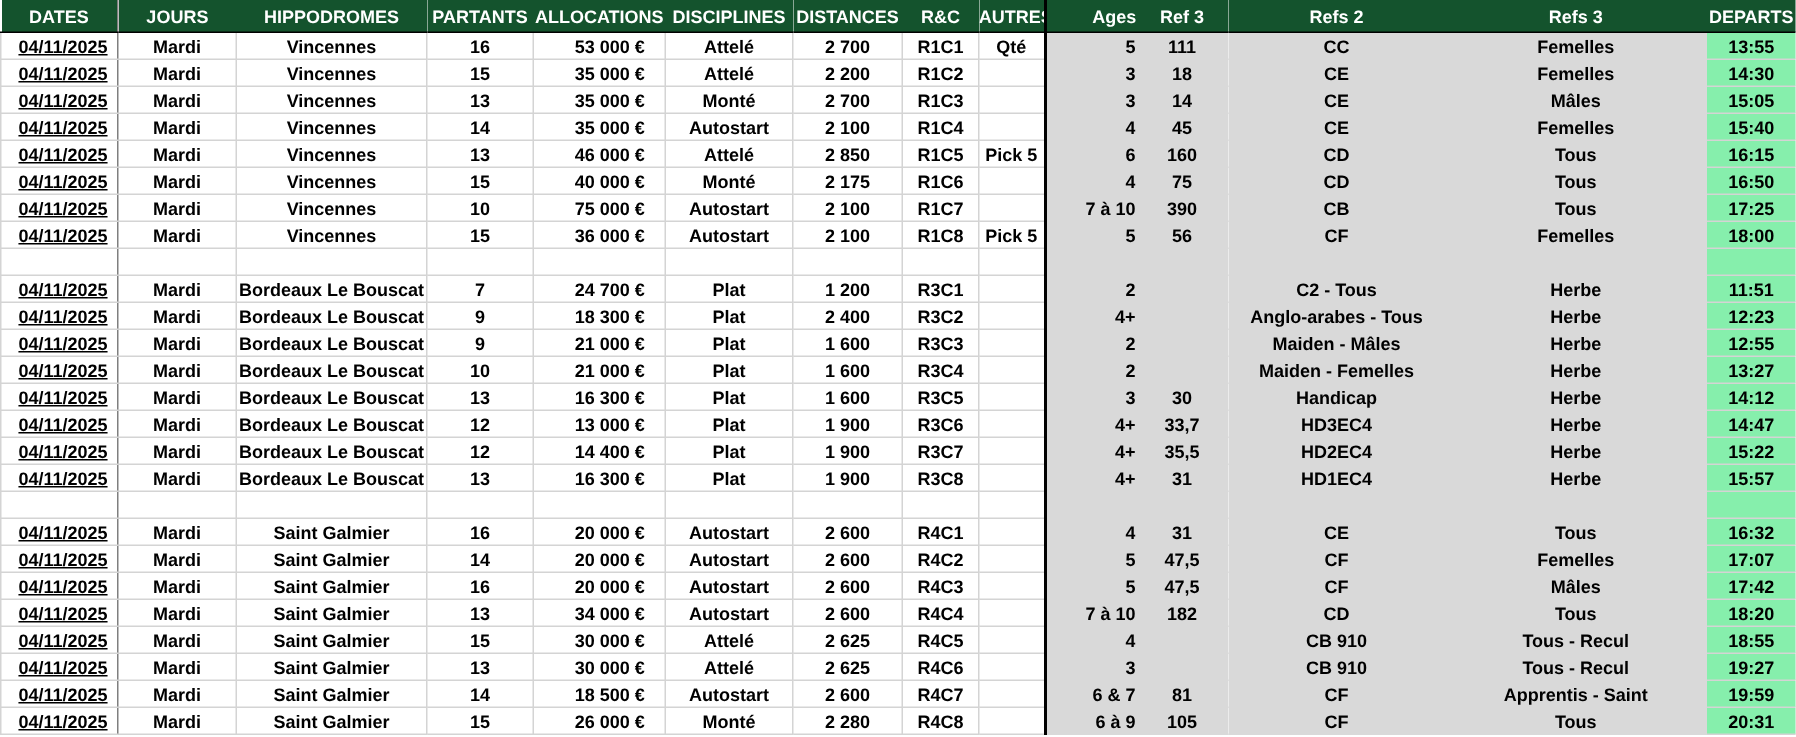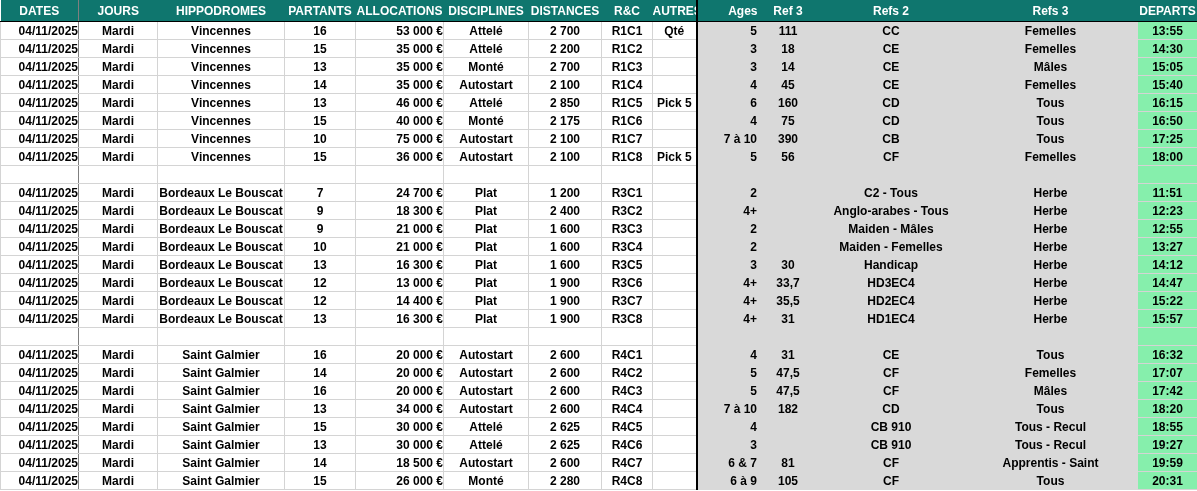--- a/index.html
+++ b/index.html
@@ -1,22 +1,22 @@
 <!DOCTYPE html>
 <html><head>
 <meta charset="utf-8">
 <style>
   html, body { margin: 0; padding: 0; background: #ffffff; }
   body { width: 1197px; height: 491px; overflow: hidden; font-family: "Liberation Sans", sans-serif; }
   table.sheet { border-collapse: collapse; table-layout: fixed; width: 1197px; font-size: 12px; font-weight: bold; color: #000; }
-  table.sheet th { background: #0f766e; color: #ffffff; height: 21px; padding: 0; text-align: center; font-size: 12px; font-weight: bold; border-bottom: 1px solid #000; white-space: nowrap; overflow: hidden; }
+  table.sheet th { background: #14532d; color: #ffffff; height: 21px; padding: 0; text-align: center; font-size: 12px; font-weight: bold; border-bottom: 1px solid #000; white-space: nowrap; overflow: hidden; }
   table.sheet td { height: 17px; padding: 0; border: 1px solid #d4d4d4; text-align: center; white-space: nowrap; overflow: hidden; }
-  table.sheet td.date { text-align: right; padding-left: 5px; border-right: 1px solid #7f7f7f; }
+  table.sheet td.date { text-align: center; padding-left: 5px; border-right: 1px solid #7f7f7f; text-decoration: underline; }
   table.sheet th.date { border-right: 1px solid #7f7f7f; }
-  table.sheet td.money { text-align: right; padding-left: 14px; }
+  table.sheet td.money { text-align: center; padding-left: 14px; }
   table.sheet td.grey { background: #d9d9d9; border-color: #d9d9d9; }
   table.sheet td.grey.first, table.sheet th.first-grey { border-left: 2px solid #000; text-align: right; }
   table.sheet td.depart { background: #86efac; border: 1px solid #d4d4d4; }
   table.sheet tr.blank td { height: 17px; }
 </style>
 </head>
 <body>
 
 <table class="sheet">
   <colgroup>

